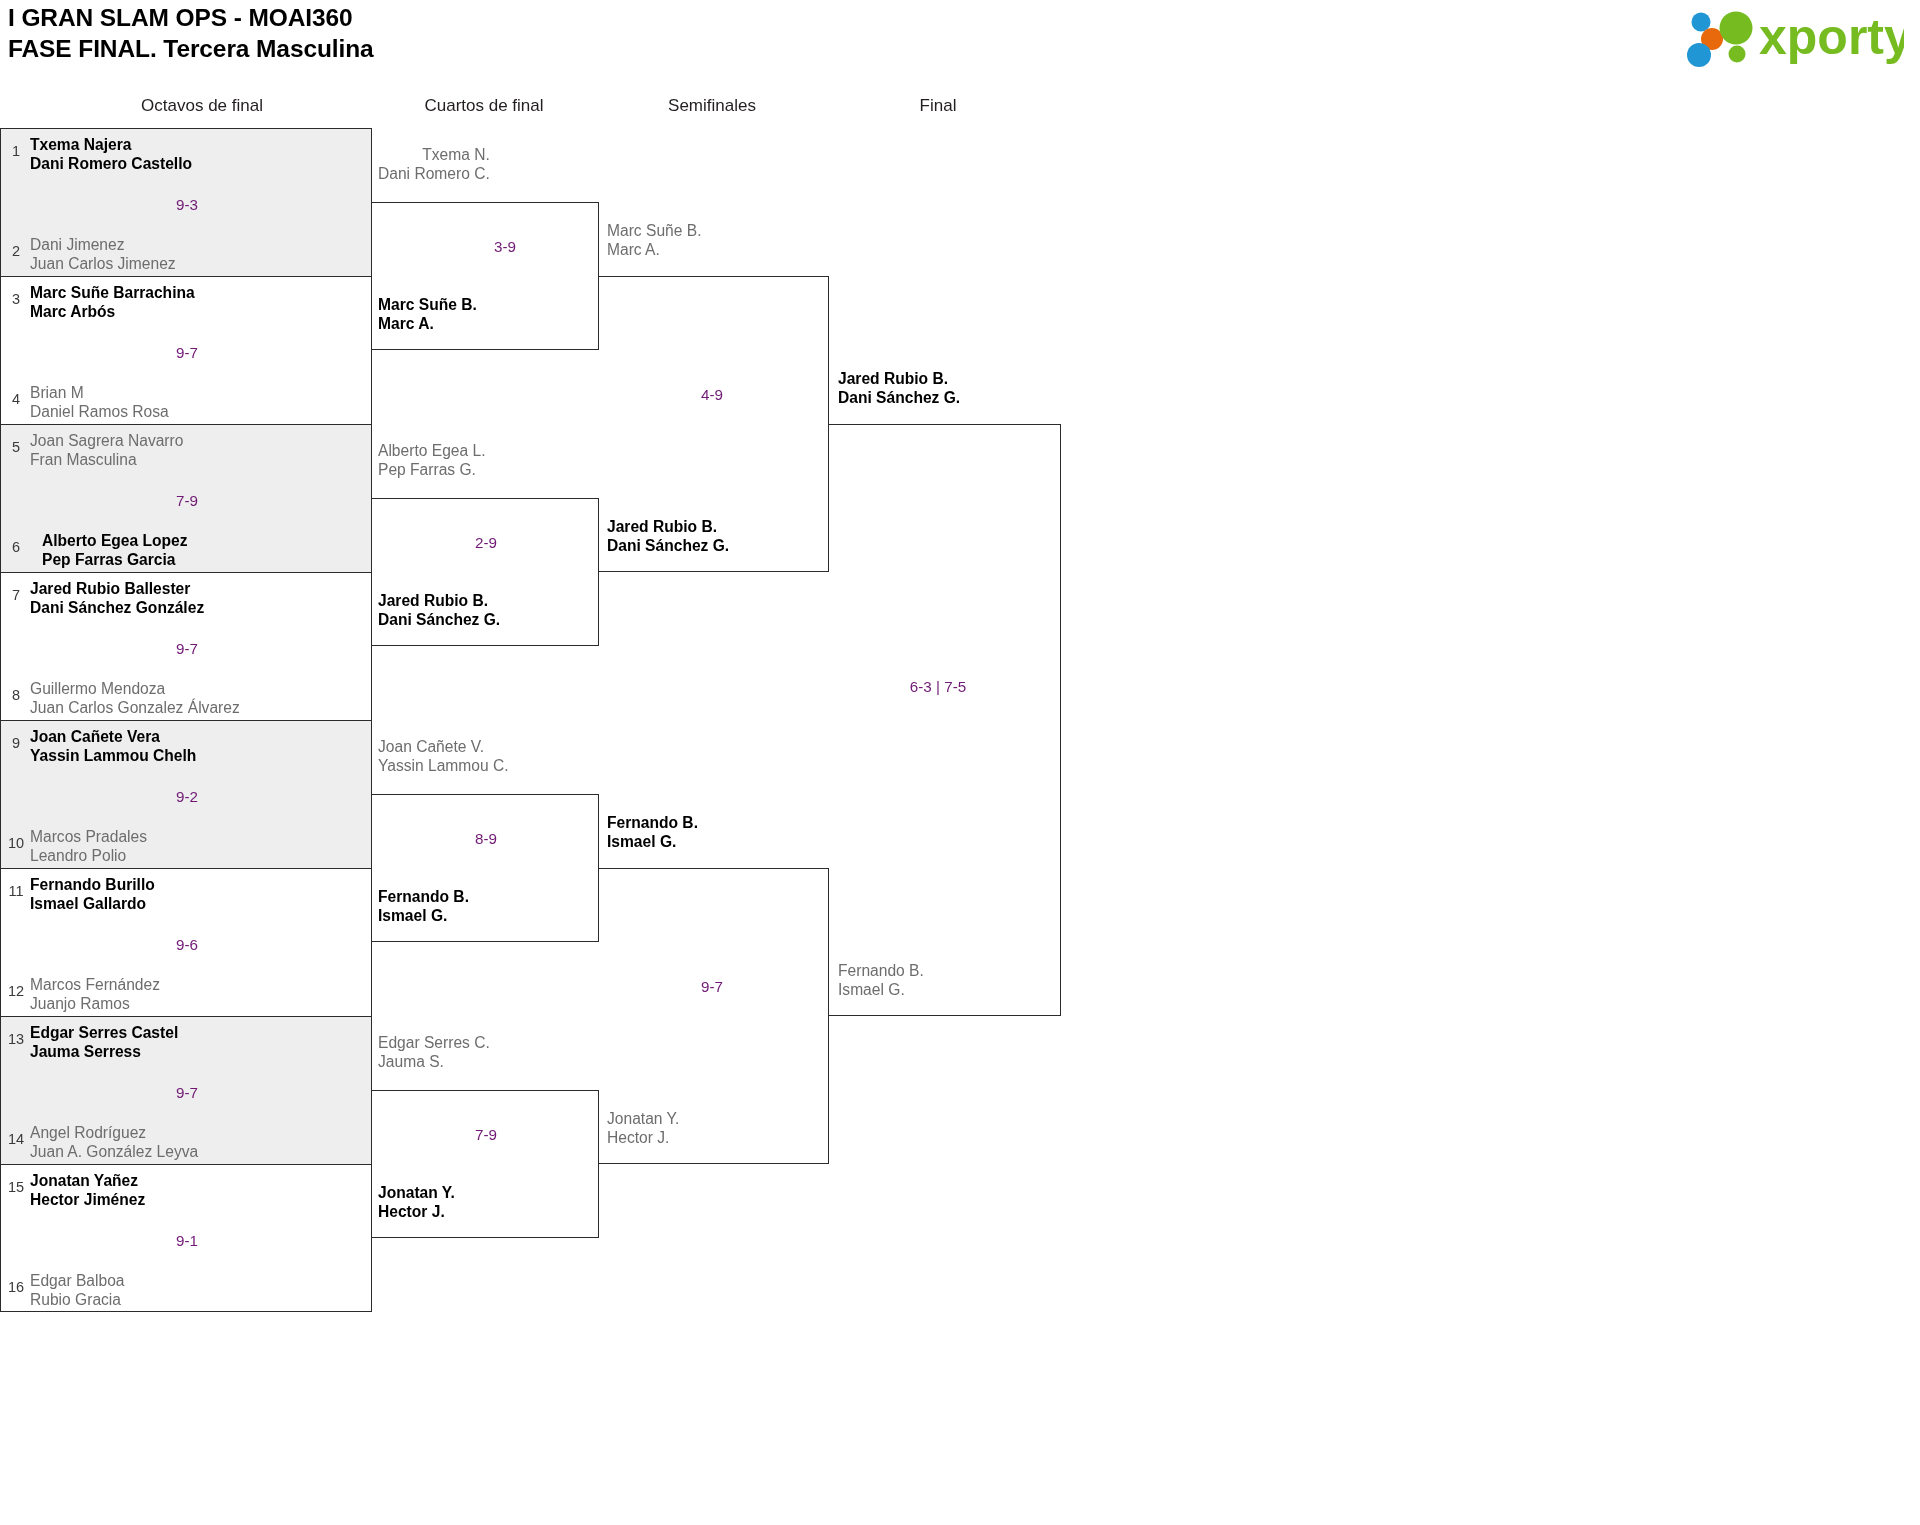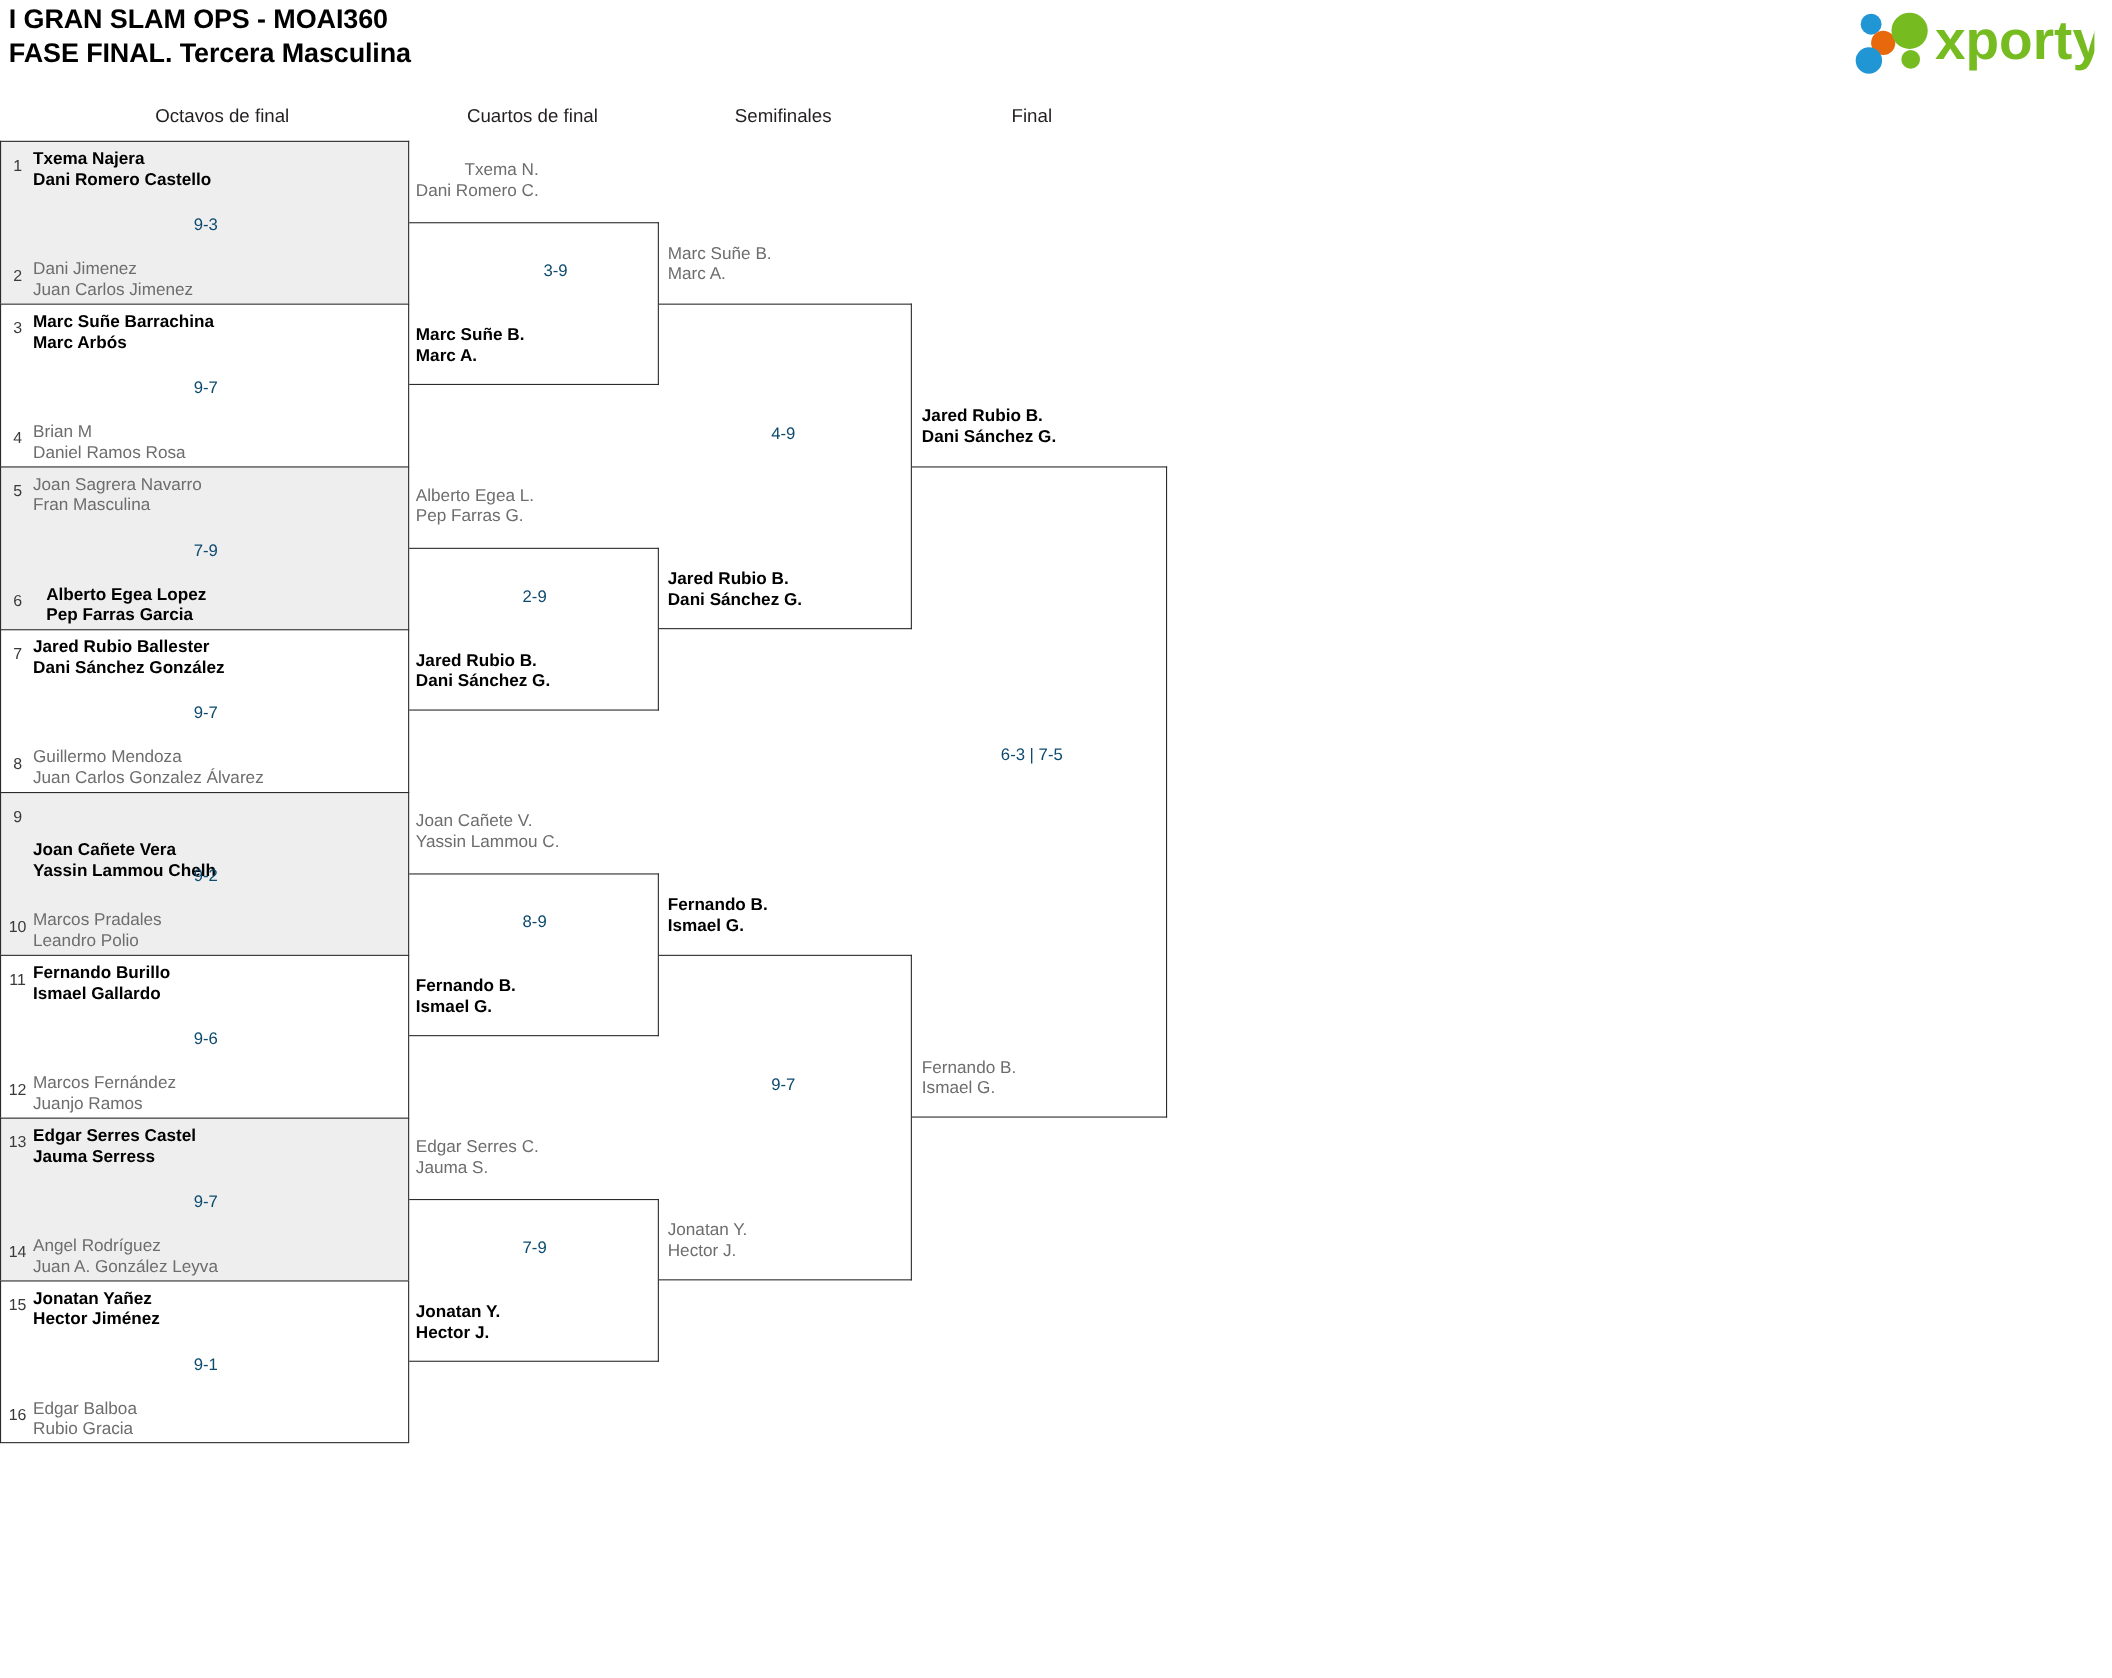--- a/index.html
+++ b/index.html
@@ -91,21 +91,21 @@
     color: #000000;
     font-weight: 700;
   }
   .lose {
     color: #6d6d6d;
     font-weight: 400;
   }
   .score {
     position: absolute;
     font-size: 15.2px;
-    color: #0c4a6e;
+    color: #701a75;
     white-space: nowrap;
     text-align: right;
     transform: translateX(-50%);
   }
 
   
   .cbox {
     position: absolute;
     box-sizing: border-box;
     border: 1.3px solid #2b2b2b;
@@ -194,21 +194,21 @@
     <span class="ln">Dani Sánchez González</span>
   </div>
   <div class="score" style="left:187px; top:640px;">9-7</div>
   <div class="seed" style="top:687px;">8</div>
   <div class="team lose" style="left:30px; top:680px;">
     <span class="ln">Guillermo Mendoza</span>
     <span class="ln">Juan Carlos Gonzalez Álvarez</span>
   </div>
 
   <div class="seed" style="top:735px;">9</div>
-  <div class="team win" style="left:30px; top:764px;">
+  <div class="team win" style="left:30px; top:728px;">
     <span class="ln">Joan Cañete Vera</span>
     <span class="ln">Yassin Lammou Chelh</span>
   </div>
   <div class="score" style="left:187px; top:788px;">9-2</div>
   <div class="seed" style="top:835px;">10</div>
   <div class="team lose" style="left:30px; top:828px;">
     <span class="ln">Marcos Pradales</span>
     <span class="ln">Leandro Polio</span>
   </div>
 

